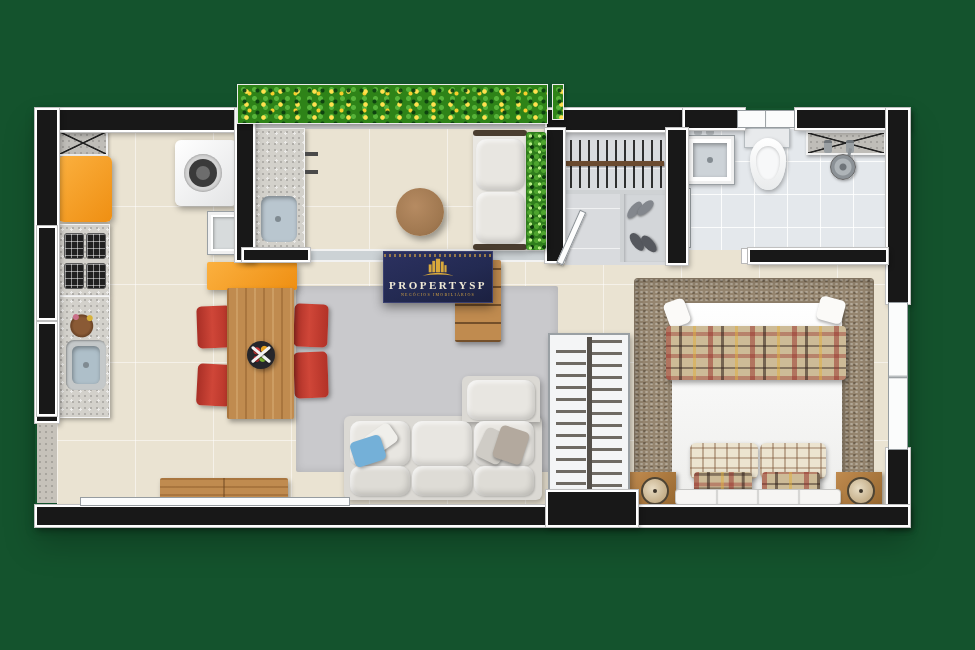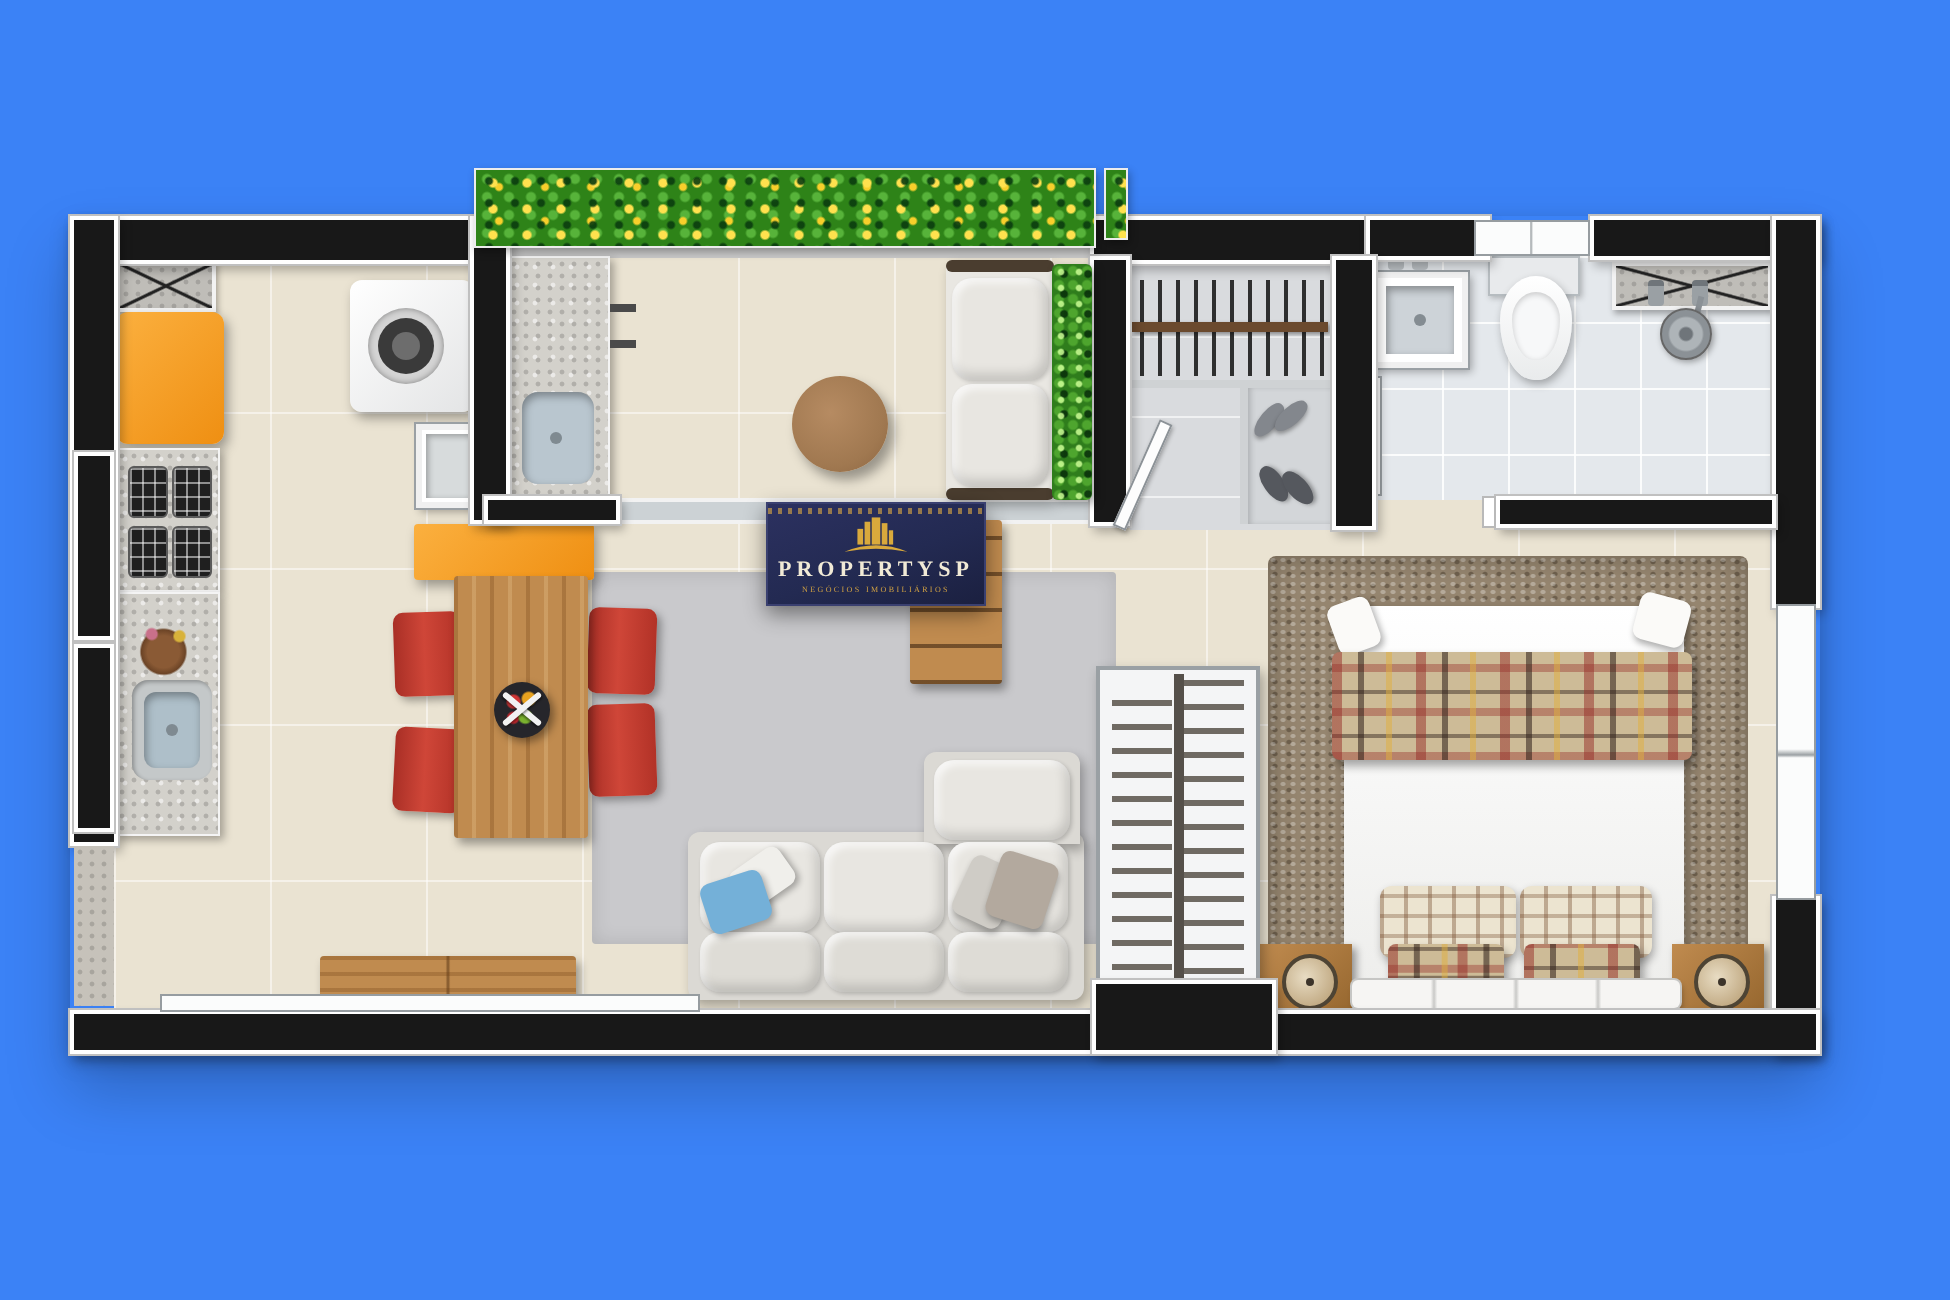--- a/index.html
+++ b/index.html
@@ -1,16 +1,16 @@
 <!DOCTYPE html>
 <html style="--wall: #181818; --floor_main: #eae3d2; --floor_bath: #e4e8ec; --floor_closet: #d9dbde; --rug_living: #c9c9cc; --rug_bedroom: #95856f; --orange: #ef8f12; --chair_red: #cf4638; --wood: #c08b4f; --sofa: #dbd9d4; --pillow_blue: #74b0d8; --glass: #ccd2d5; --flower_yellow: #ffe14e; --plant_green: #2e8318; --logo_navy: #232a52; --logo_gold: #d2a243;"><head>
 <meta charset="utf-8">
 <style>
   html,body{margin:0;padding:0;background:#ffffff;font-family:"Liberation Sans", sans-serif;}
-  .stage{position:relative;width:975px;height:650px;background:#3b82f6;overflow:hidden;}
+  .stage{position:relative;width:975px;height:650px;background:#14532d;overflow:hidden;}
   .abs{position:absolute;box-sizing:border-box;}
   .backdrop{box-shadow:0 18px 30px rgba(0,0,0,.22), 0 4px 10px rgba(0,0,0,.18);}
   .wall{background:var(--wall,#181818);border:2px solid #ffffff;box-shadow:0 0 0 1px #c0c0c0, 2px 3px 5px rgba(0,0,0,.28);z-index:5;}
   .jamb{background:#ffffff;border:1px solid #b9b9b9;z-index:6;}
   .window-white{background:#fbfcfc;border:1px solid #969ca0;z-index:6;}
   .window-dark{background:var(--wall,#181818);border:2px solid #ffffff;box-shadow:0 0 0 1px #c0c0c0;z-index:6;}
   .floor-main{background-color:var(--floor_main,#eae3d2);background-image:linear-gradient(rgba(255,255,255,.5) 1px, transparent 1px),linear-gradient(90deg, rgba(255,255,255,.5) 1px, transparent 1px);background-size:78px 78px;z-index:1;}
   .floor-bath{background-color:var(--floor_bath,#e4e8ec);background-image:linear-gradient(rgba(255,255,255,.85) 1px, transparent 1px),linear-gradient(90deg, rgba(255,255,255,.85) 1px, transparent 1px);background-size:33px 33px;z-index:1;}
   .floor-closet{background-color:var(--floor_closet,#d9dbde);background-image:linear-gradient(rgba(255,255,255,.6) 1px, transparent 1px);background-size:40px 40px;z-index:1;}
   .glass{background:var(--glass,#ccd2d5);border-top:2px solid #f2f2f2;border-bottom:2px solid #f2f2f2;z-index:2;}

